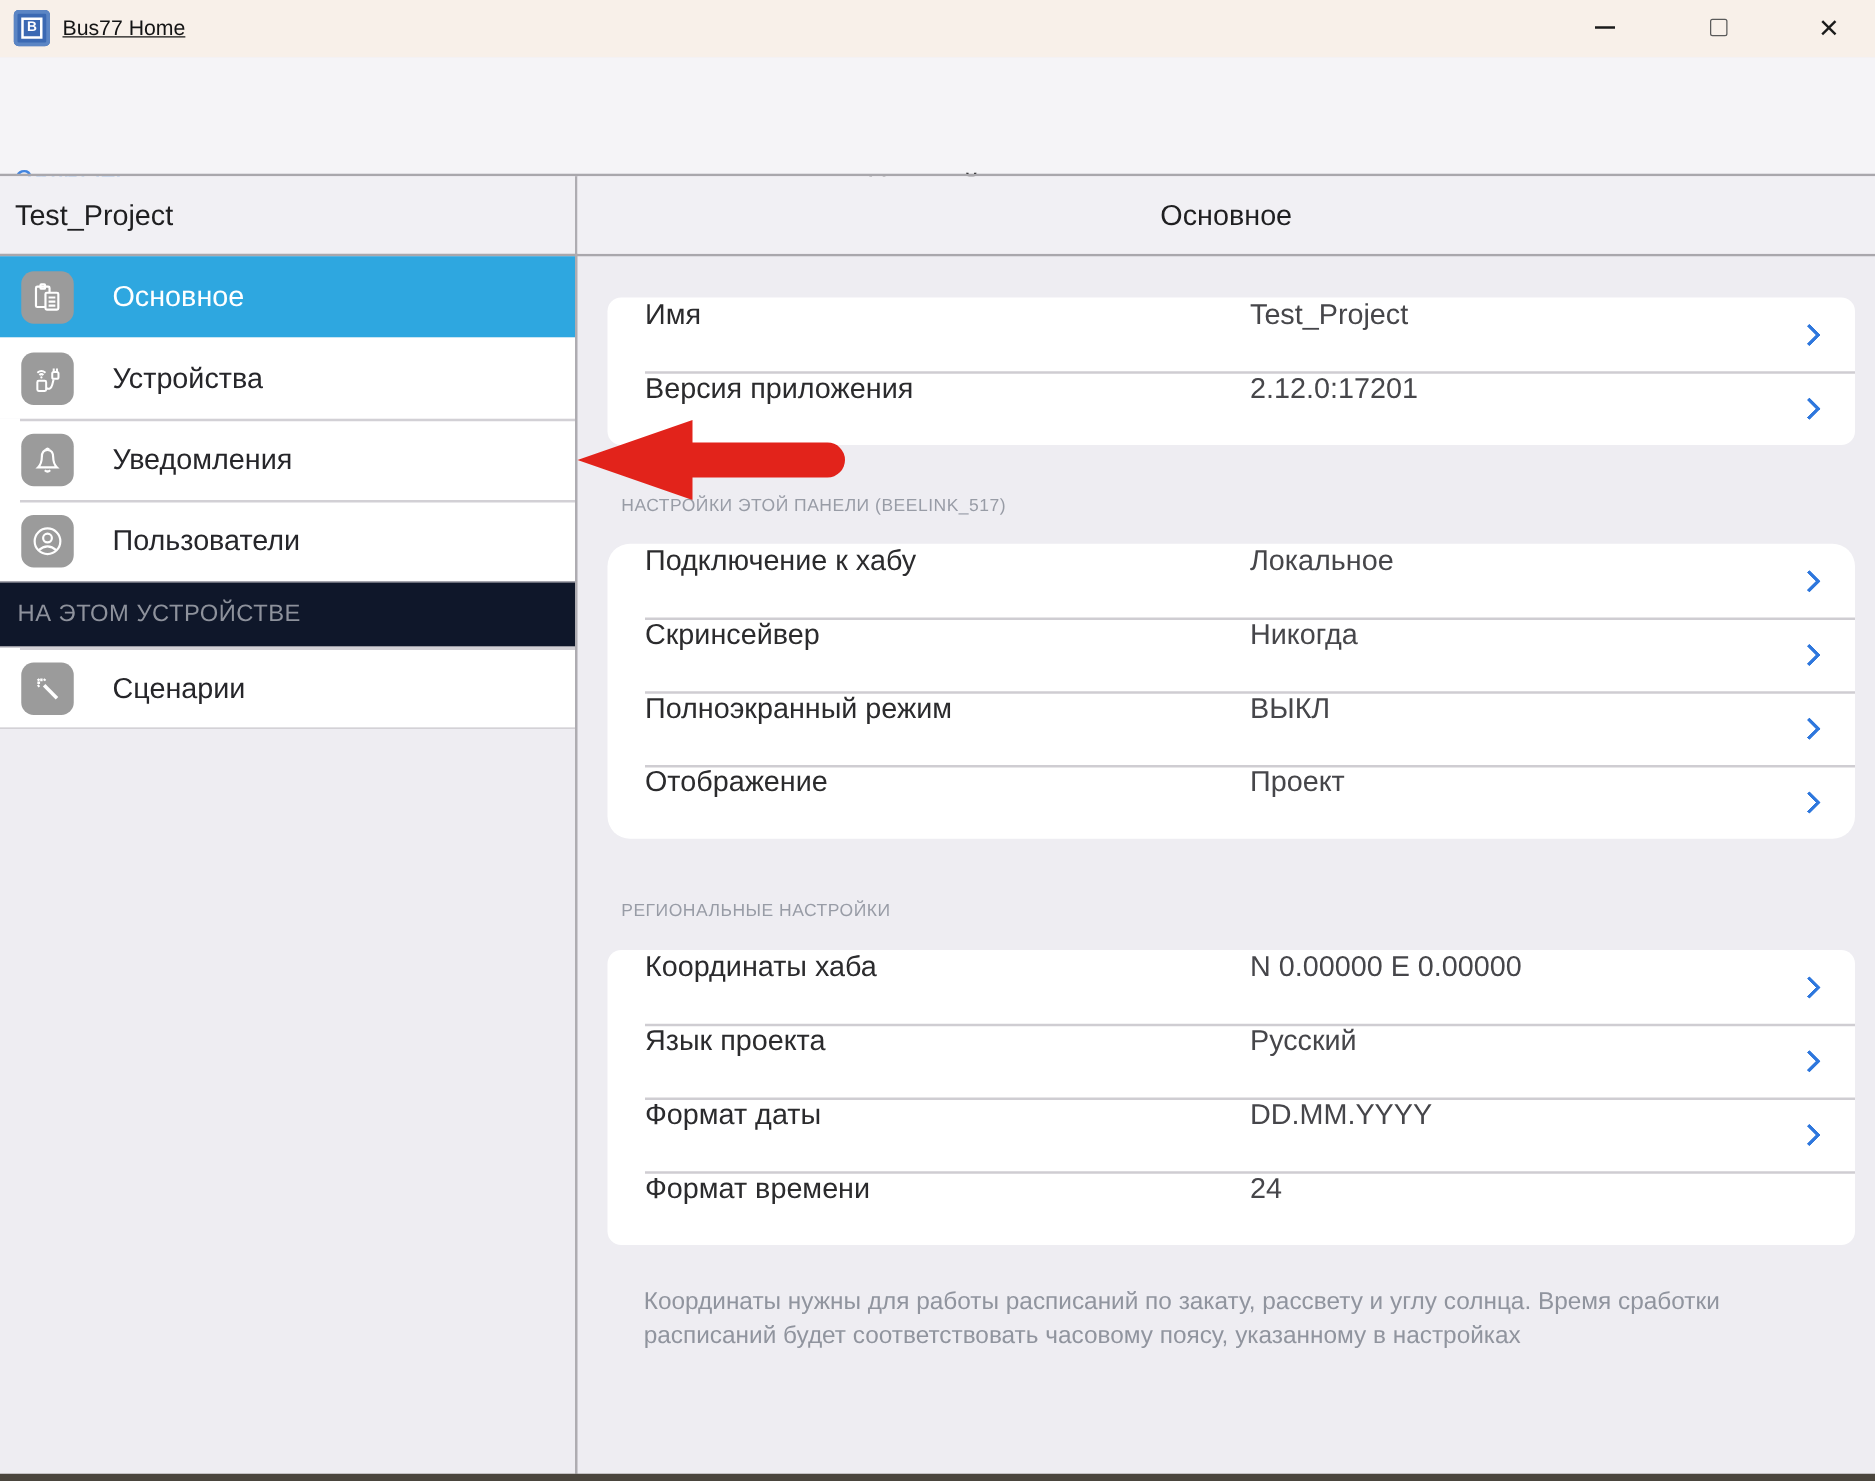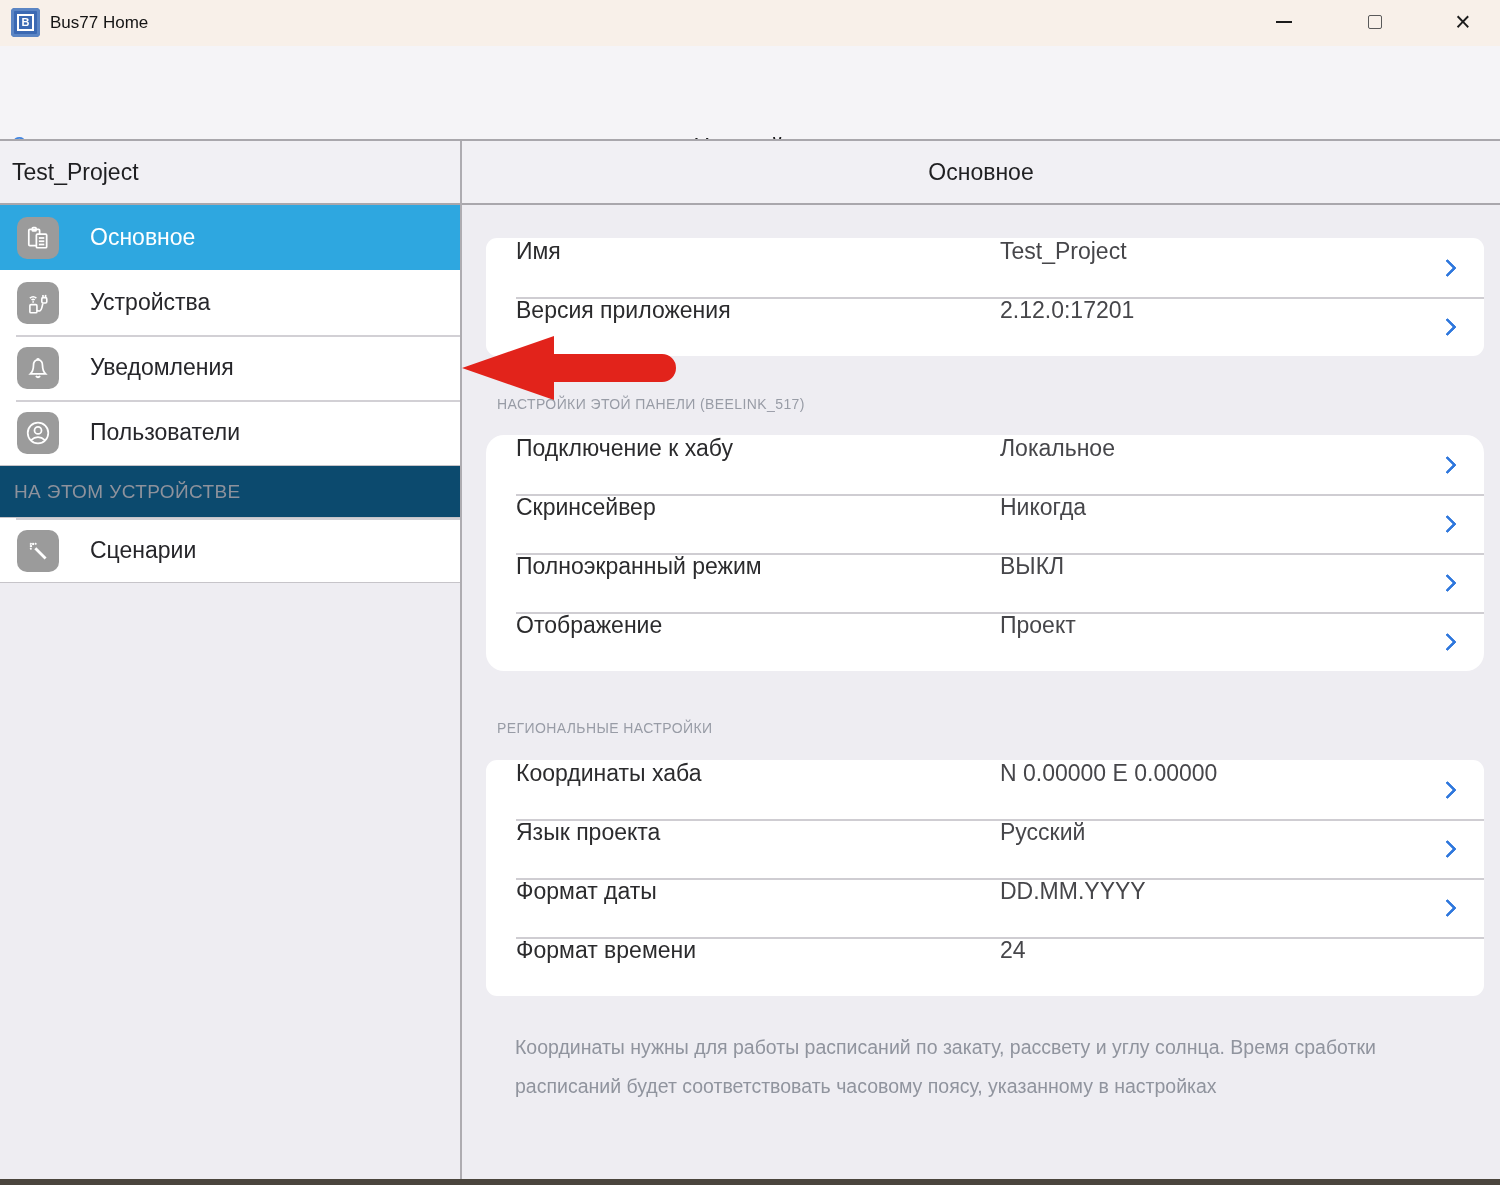--- a/index.html
+++ b/index.html
@@ -23,21 +23,21 @@
     display:flex; align-items:center; justify-content:center;
   }
   .appicon .inner {
     width:17px; height:17px; border:2px solid #ffffff;
     display:flex; align-items:center; justify-content:center;
     color:#ffffff; font-size:11px; font-weight:bold; line-height:1;
   }
   .win-title {
     position:absolute; left:50px; top:0; height:46px;
     display:flex; align-items:center;
-    font-size:17px; color:#141414;
+    font-size:17px; color:#141414;text-decoration:underline;
   }
   .winbtn {
     position:absolute; top:0; width:46px; height:44px;
     display:flex; align-items:center; justify-content:center;
   }
   .btn-min { left:1261px; }
   .btn-max { left:1352px; }
   .btn-close { left:1440px; }
   .glyph-min { width:16px; height:0; border-top:2px solid #1b1b1b; }
   .glyph-max { width:14px; height:14px; border:1.5px solid #5a5a5a; border-radius:2px; }
@@ -86,21 +86,21 @@
   .sb-item.selected::before, .sb-item.selected + .sb-item::before { display:none; }
   .icon-tile {
     position:absolute; left:17px; top:11.5px; width:42px; height:42px;
     background:#9b9b9b; border-radius:10px;
     display:flex; align-items:center; justify-content:center;
   }
   .icon-tile svg { display:block; }
   .sb-label { margin-left:90px; font-size:23px; color:#26262a; }
   .sb-item.selected .sb-label { color:#ffffff; }
   .sb-section {
-    position:relative; width:460px; height:53px; background:#0c4a6e;
+    position:relative; width:460px; height:53px; background:#0f172a;
     display:flex; align-items:center; padding-left:14px;
     font-size:19px; color:#8e929c; letter-spacing:0.4px;
     border-top:1.5px solid #c6c4c9; border-bottom:1.5px solid #c6c4c9;
   }
   .sb-item.last { border-bottom:1.5px solid #c6c4c9;text-align:center; }
   
   .main-header {
     position:absolute; left:462px; top:141px; width:1038px; height:62px;
     display:flex; align-items:center; justify-content:center;
     font-size:23px; color:#1f1f21; background:#f1f0f4;
@@ -125,21 +125,21 @@
     border-radius:1px;
     transform:translateY(-50%) rotate(45deg);
   }
   .msection {
     position:absolute; left:497px; width:900px; height:28px;
     display:flex; align-items:center;
     font-size:14px; color:#989ca6; letter-spacing:0.4px;
   }
   .footnote {
     position:absolute; left:515px; top:1028px; width:950px;
-    font-size:19.5px; line-height:39px; color:#90949e;
+    font-size:19.5px; line-height:27px; color:#90949e;
   }
   .bottom-strip {
     position:absolute; left:0; top:1179px; width:1500px; height:6px;
     background:#4a453d;
   }
   
   .arrow-anno { position:absolute; left:458px; top:332px; z-index:50; pointer-events:none; }
 </style>
 </head>
 <body>

